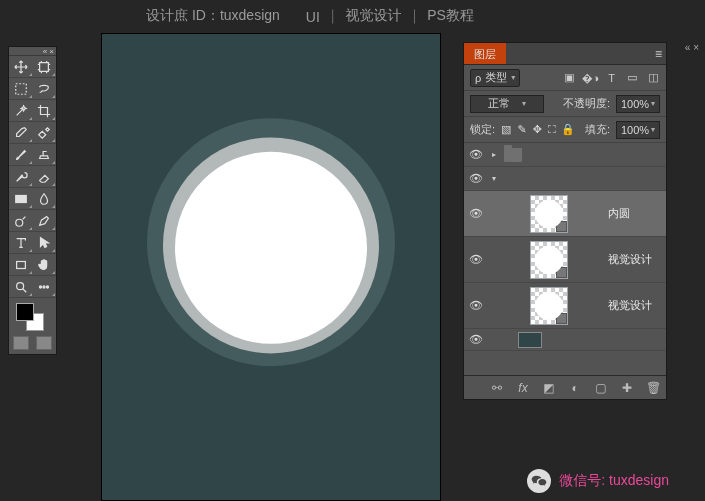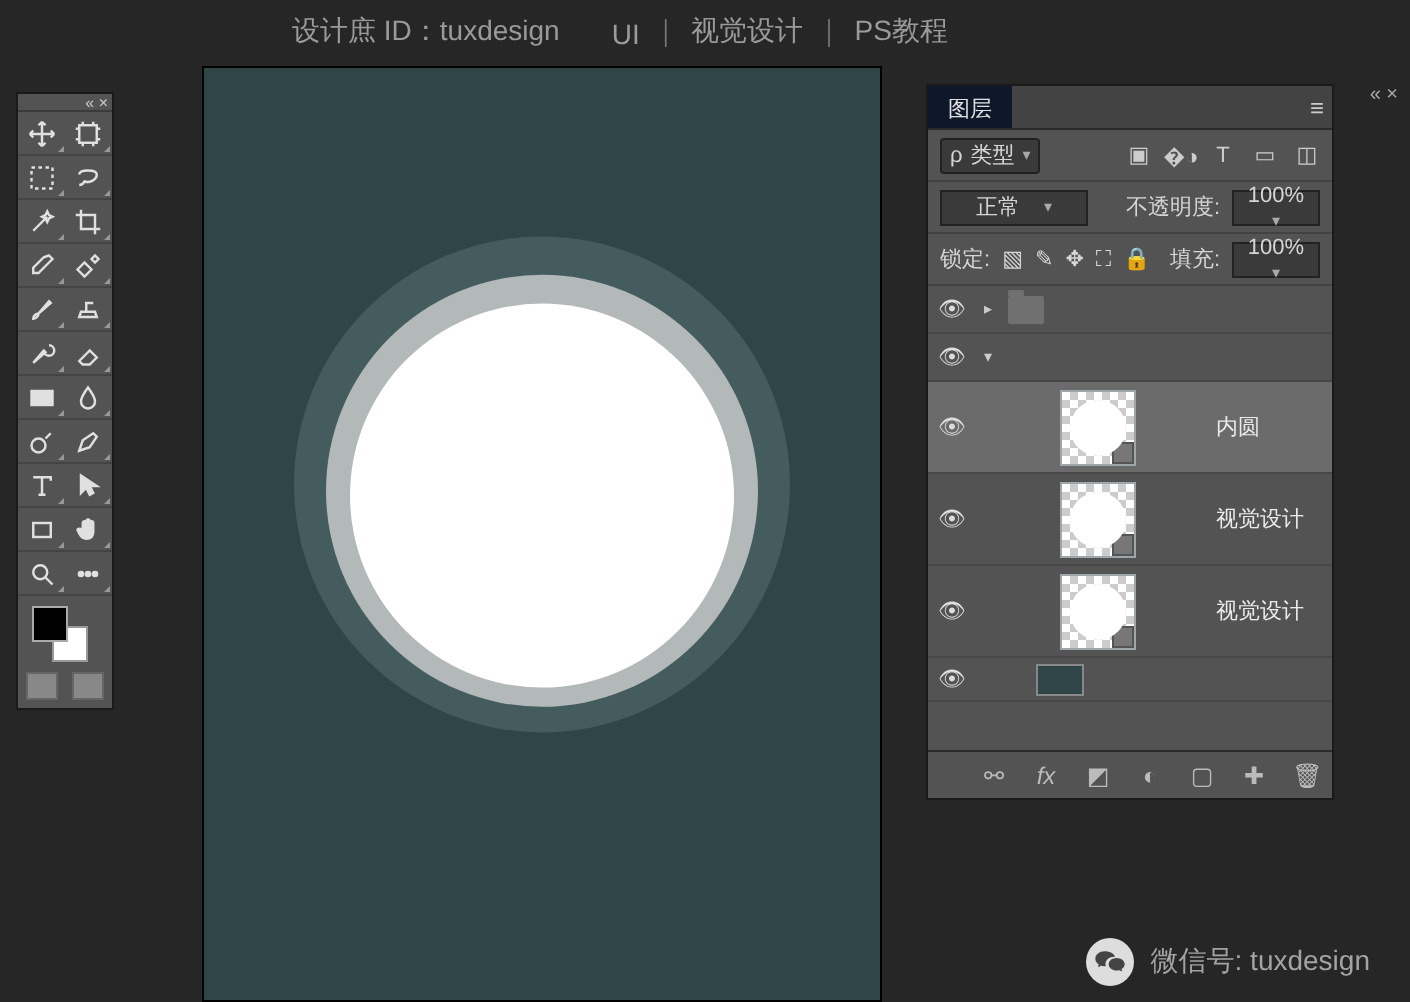--- a/index.html
+++ b/index.html
@@ -105,21 +105,21 @@
       background:#535353;
       border:1px solid #1a1a1a;
       display:flex; flex-direction:column;
     }
     .panel-tabs {
       height:22px; display:flex; align-items:stretch;
       background:#434343; border-bottom:1px solid #2a2a2a;
     }
     .panel-tab {
       padding: 4px 10px 0 10px; font-size:11px;
-      background:#0f172a; color:#e0e0e0;
+      background:#c2410c; color:#e0e0e0;
     }
     .panel-tabs .menu { margin-left:auto; display:flex; align-items:center; padding-right:4px; color:#ccc; font-size:12px;}
     .panel-row {
       height:26px; display:flex; align-items:center;
       padding: 0 6px; gap:6px;
       border-bottom:1px solid #424242;
       color:#d6d6d6;
     }
     .panel-row.small { font-size:11px; }
     .filterbox {
@@ -128,21 +128,21 @@
     }
     .ico-row { display:flex; gap:8px; margin-left:auto; color:#ccc; }
     .ico-row span { width:13px; height:13px; display:inline-flex; align-items:center; justify-content:center; }
     .sel {
       background:#3a3a3a; border:1px solid #222; height:18px; padding:0 17px;
       display:flex; align-items:center; gap:12px; font-size:11px;
     }
     .chev { font-size:8px; color:#aaa; }
     .pct-box {
       background:#3a3a3a; border:1px solid #222; height:18px; width:44px;
-      display:flex; align-items:center; justify-content:center; gap:2px; font-size:11px;flex-direction:column;
+      display:flex; align-items:center; justify-content:center; gap:2px; font-size:11px;
     }
     .layer-tree { flex:1; overflow:hidden; background:#535353; }
     .group-row {
       height:24px; display:flex; align-items:center; gap:4px;
       padding-left:4px; border-bottom:1px solid #474747;
     }
     .eye { width:16px; height:16px; display:inline-flex; align-items:center; justify-content:center; color:#ddd; cursor:pointer;}
     .tw { width:12px; text-align:center; color:#ccc; font-size:8px; cursor:pointer;}
     .folder { width:18px; height:14px; background:#707070; border-radius:1px; position:relative;}
     .folder::before{content:''; position:absolute; left:0;top:-3px; width:8px; height:3px; background:#707070; border-radius:1px 1px 0 0;}
@@ -175,22 +175,22 @@
     .tiny-thumb { width:24px; height:16px; background:#2f4547; border:1px solid #888; }
     .panel-footer {
       height:24px; display:flex; align-items:center; justify-content:flex-end;
       gap:12px; padding:0 6px; border-top:1px solid #2a2a2a;
       color:#bbb;
     }
     .panel-footer span { width:14px; text-align:center; cursor:pointer; font-size:12px;}
 
     
     .wechat {
-      position:absolute; right:20px; bottom:8px;
-      display:flex; align-items:center; gap:8px; color:#a3a3a3; font-size:14px;
+      position:absolute; right:36px; bottom:8px;
+      display:flex; align-items:center; gap:8px; color:#ec4899; font-size:14px;
     }
     .wechat-icon {
       width:24px; height:24px; border-radius:50%; background:#ddd;
       display:flex; align-items:center; justify-content:center;
     }
     .wechat-icon svg{ width:16px; height:14px; fill:#444;}
 
     
     .corner-arrows { position:absolute; right:6px; top:42px; color:#aaa; font-size:10px;}
   </style>

